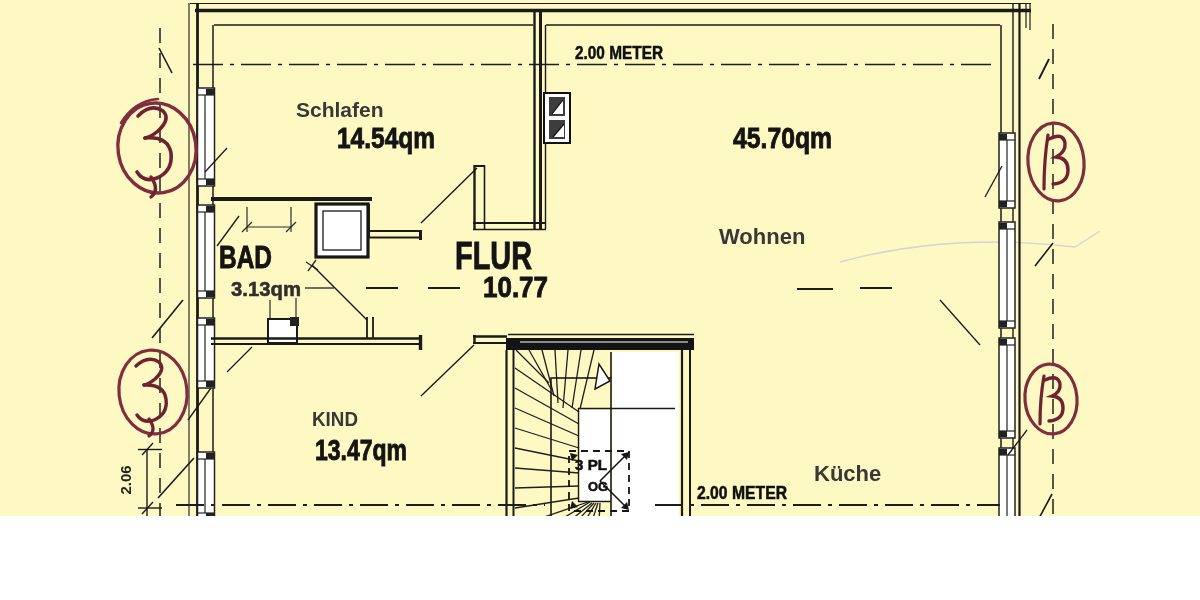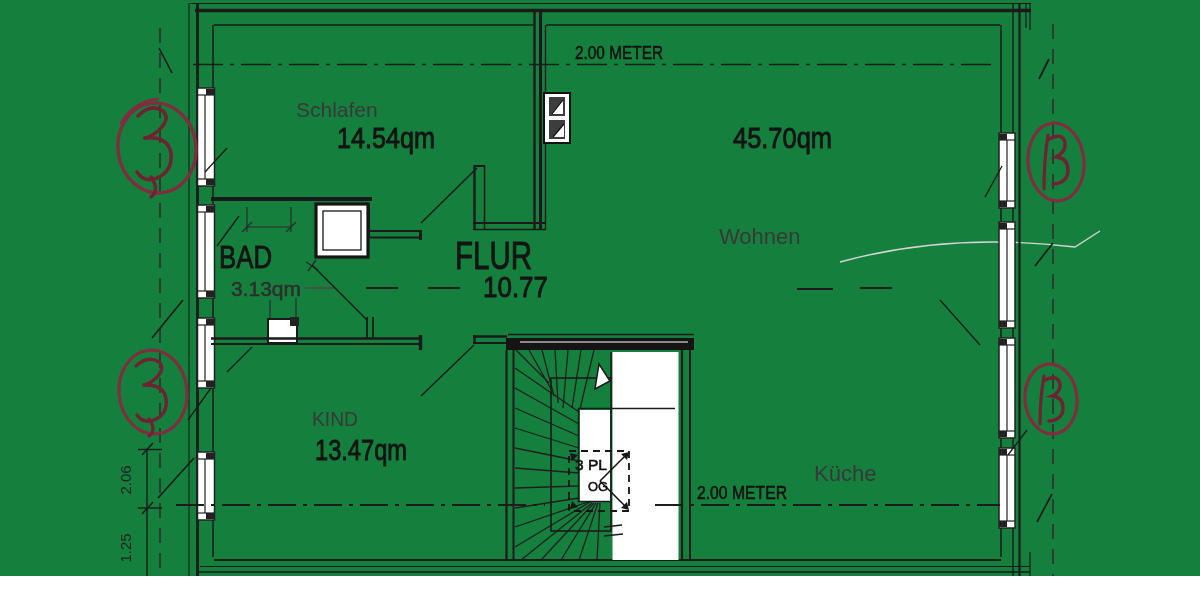--- a/index.html
+++ b/index.html
@@ -1,17 +1,17 @@
 <!DOCTYPE html>
 <html><head>
 <meta charset="utf-8">
 <style>
   html,body{margin:0;padding:0;background:#ffffff;}
-  .page{position:relative;width:1200px;height:576px;background:#15803d;overflow:hidden;
-        font-family:"Liberation Sans", sans-serif;}
+  .page{position:relative;width:1200px;height:516px;background:#fef9c3;overflow:hidden;
+        font-family:"Liberation Sans", sans-serif;font-weight:bold;}
   svg{position:absolute;top:0;left:0;}
   text{font-family:"Liberation Sans", sans-serif;}
 </style>
 </head>
 <body>
 <div class="page">
 <svg width="1200" height="600" viewBox="0 0 1200 600" fill="none">
 
 <path d="M840,262 Q950,232 1075,247 L1100,231" stroke="#d4d4d4" stroke-width="1.4" fill="none"></path>
 

